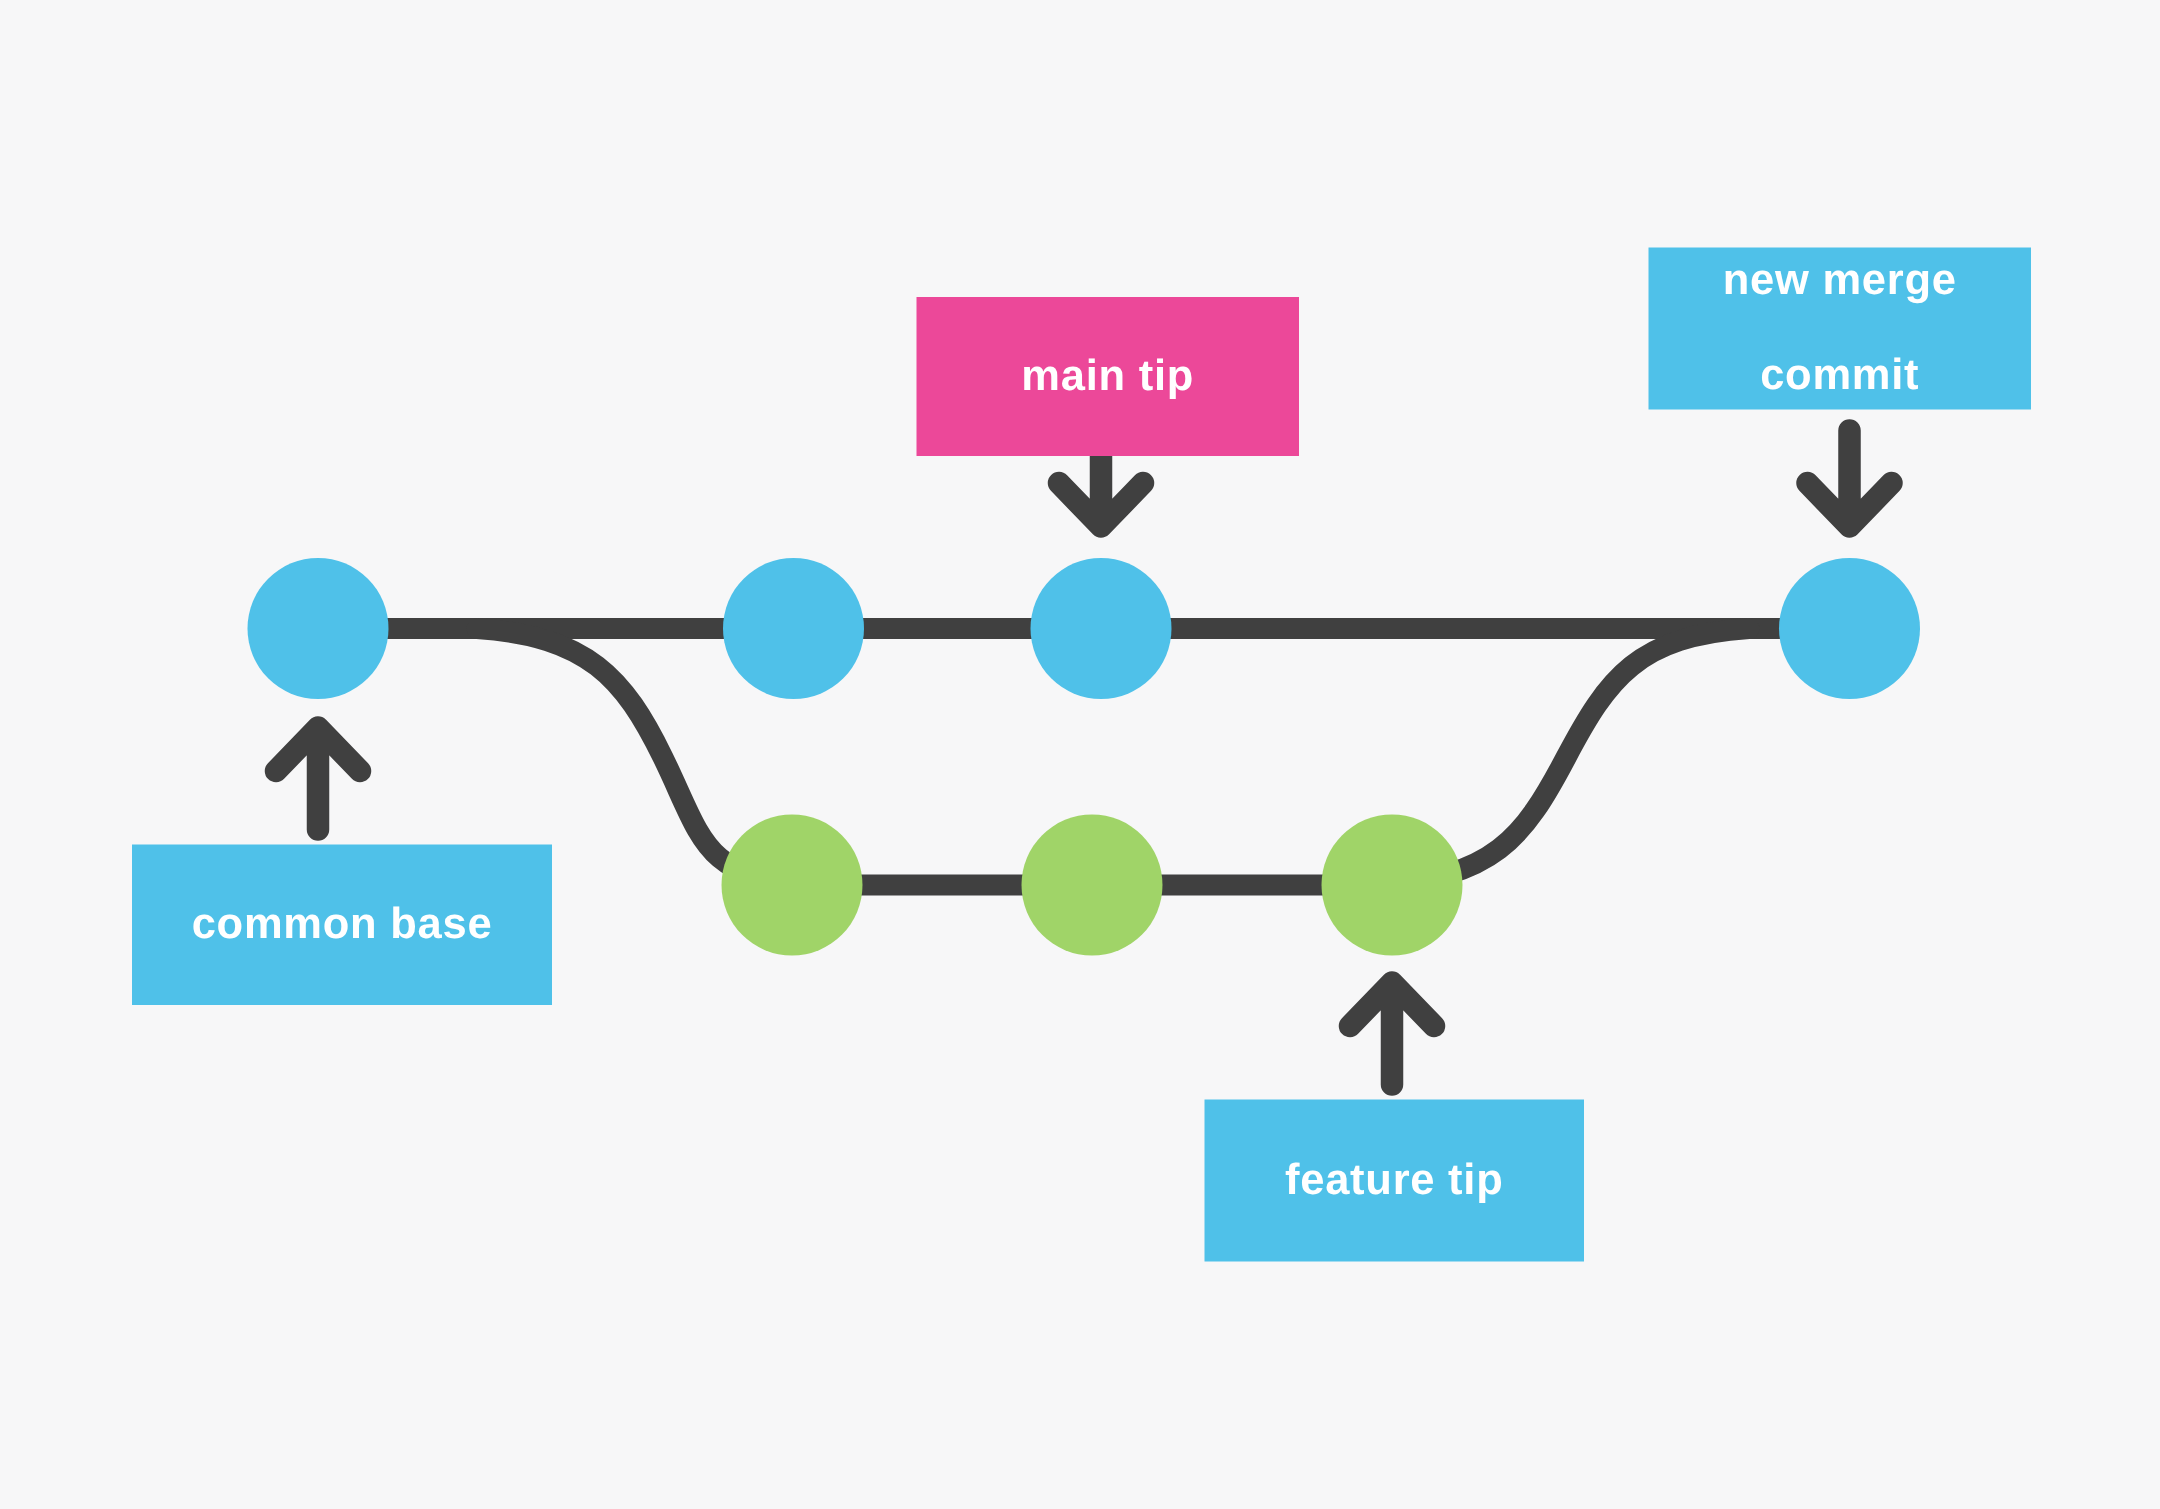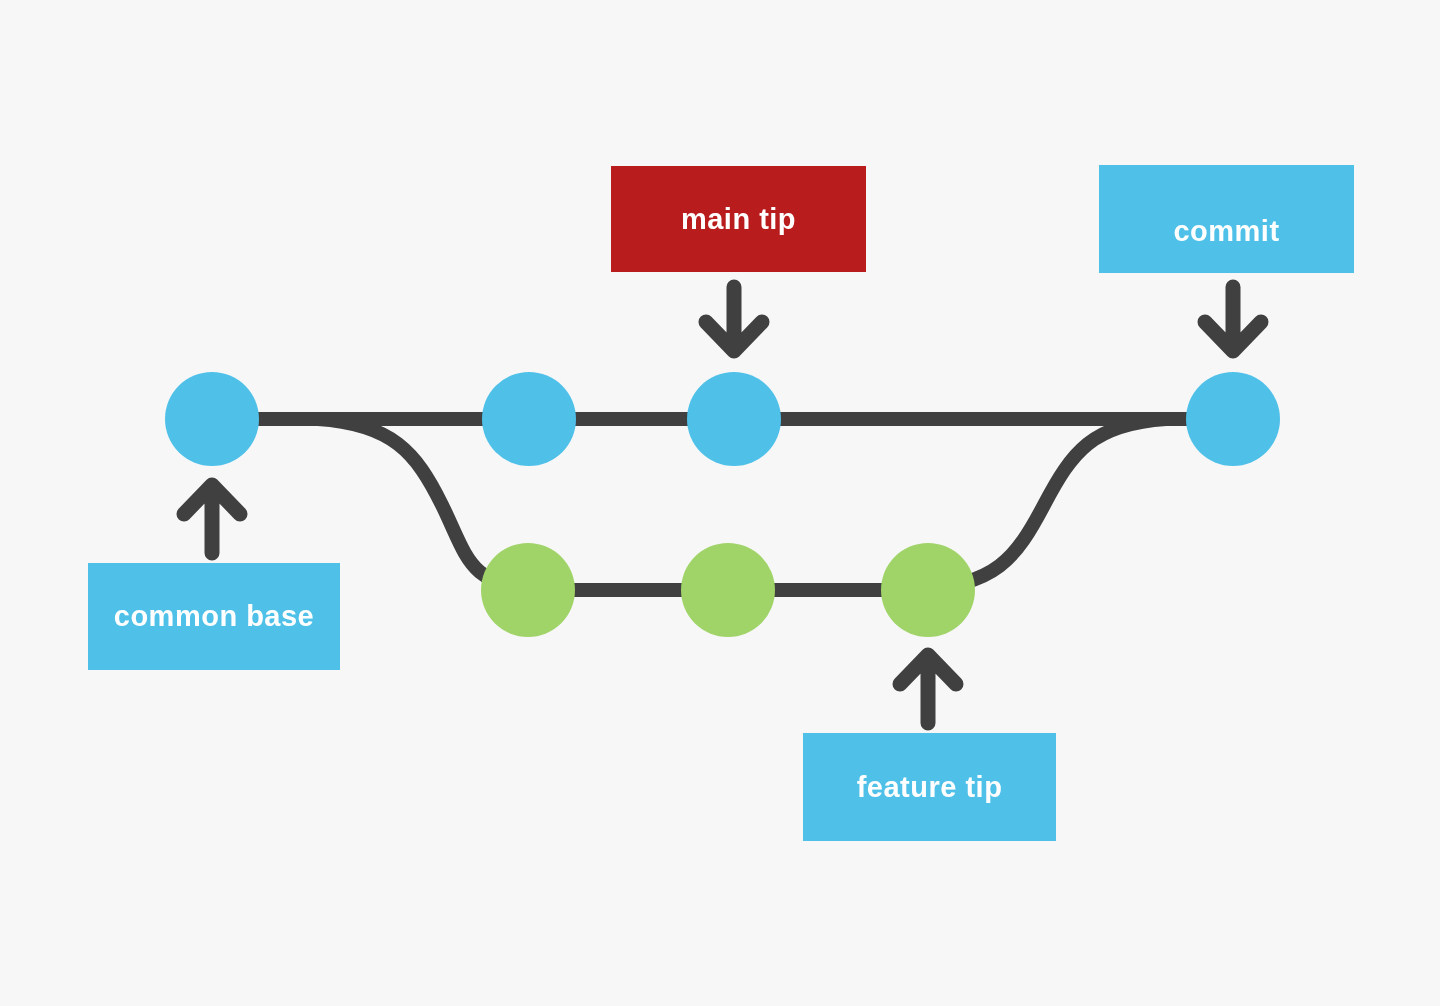--- a/index.html
+++ b/index.html
@@ -37,21 +37,21 @@
     align-items: center;
     justify-content: center;
     text-align: center;
     font-size: 29px;
     font-weight: 700;
     letter-spacing: 0.5px;
     line-height: 1.34;
   }
   .label-main-tip        { left: 611px;  top: 166px; width: 255px; height: 106px; }
   .label-new-merge       { left: 1099px; top: 165px; width: 255px; height: 108px; }
-  .label-common-base     { left: 88px;   top: 563px; width: 252px; height: 107px; }
+  .label-common-base     { left: 88px;   top: 563px; width: 280px; height: 107px; }
   .label-feature-tip     { left: 803px;  top: 733px; width: 253px; height: 108px; justify-content: center; }
 </style>
 </head>
 <body>
 
 <div class="stage" style="background: rgb(247, 247, 248);">
 
   <svg class="diagram-svg" width="1440" height="1006" viewBox="0 0 1440 1006">
 
     <path d="M 212 419 H 1233" class="branch-line" style="stroke: rgb(64, 64, 64);"></path>
@@ -67,26 +67,27 @@
     <circle cx="212" cy="419" r="47" style="fill: rgb(79, 193, 233);"></circle>
     <circle cx="529" cy="419" r="47" style="fill: rgb(79, 193, 233);"></circle>
     <circle cx="734" cy="419" r="47" style="fill: rgb(79, 193, 233);"></circle>
     <circle cx="1233" cy="419" r="47" style="fill: rgb(79, 193, 233);"></circle>
 
     <circle cx="528" cy="590" r="47" style="fill: rgb(160, 212, 104);"></circle>
     <circle cx="728" cy="590" r="47" style="fill: rgb(160, 212, 104);"></circle>
     <circle cx="928" cy="590" r="47" style="fill: rgb(160, 212, 104);"></circle>
   </svg>
 
-  <div class="label-box label-main-tip" style="background: #b91c1c; color: rgb(255, 255, 255);">
+  <div class="label-box label-main-tip" style="background: #ec4899; color: rgb(255, 255, 255); margin-top: 32px;">
     <span>main tip</span>
   </div>
 
   <div class="label-box label-new-merge" style="background: rgb(79, 193, 233); color: rgb(255, 255, 255);">
     <span>
+      <span style="display:block;">new merge</span>
       <span style="display:block;margin-top:24px;">commit</span>
     </span>
   </div>
 
   <div class="label-box label-common-base" style="background: rgb(79, 193, 233); color: rgb(255, 255, 255);">
     <span>common base</span>
   </div>
 
   <div class="label-box label-feature-tip" style="background: rgb(79, 193, 233); color: rgb(255, 255, 255);">
     <span>feature tip</span>

